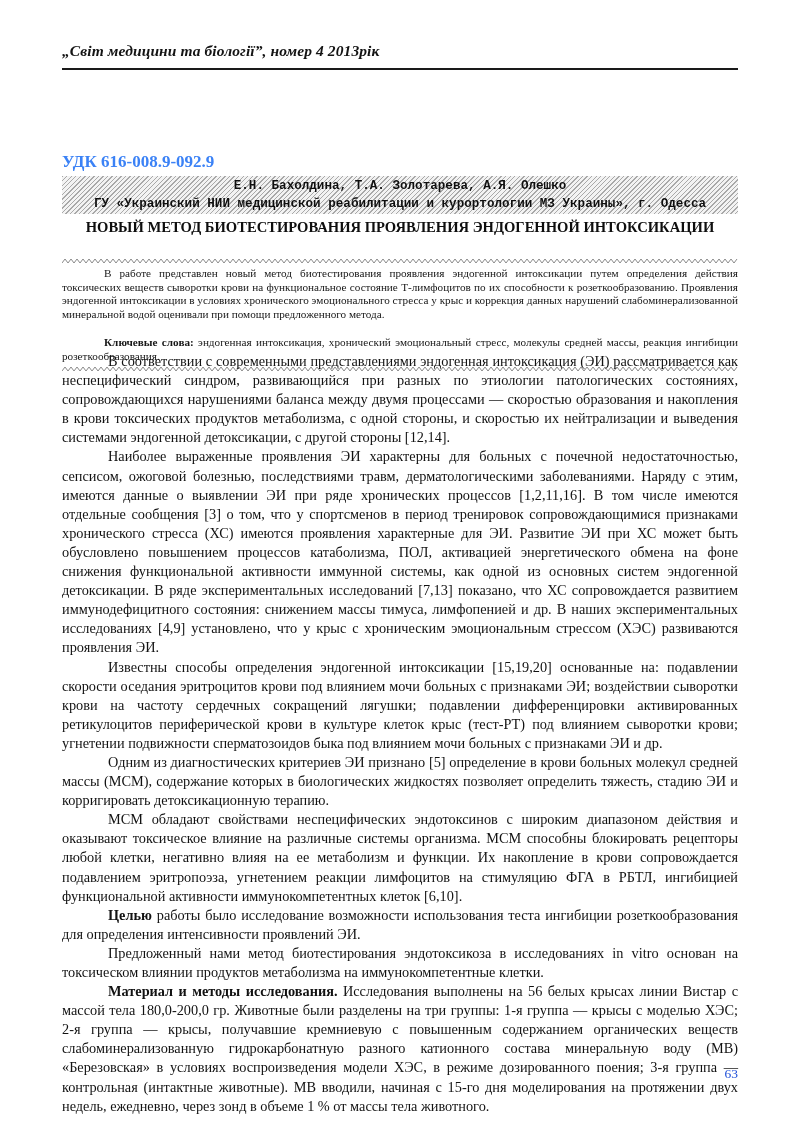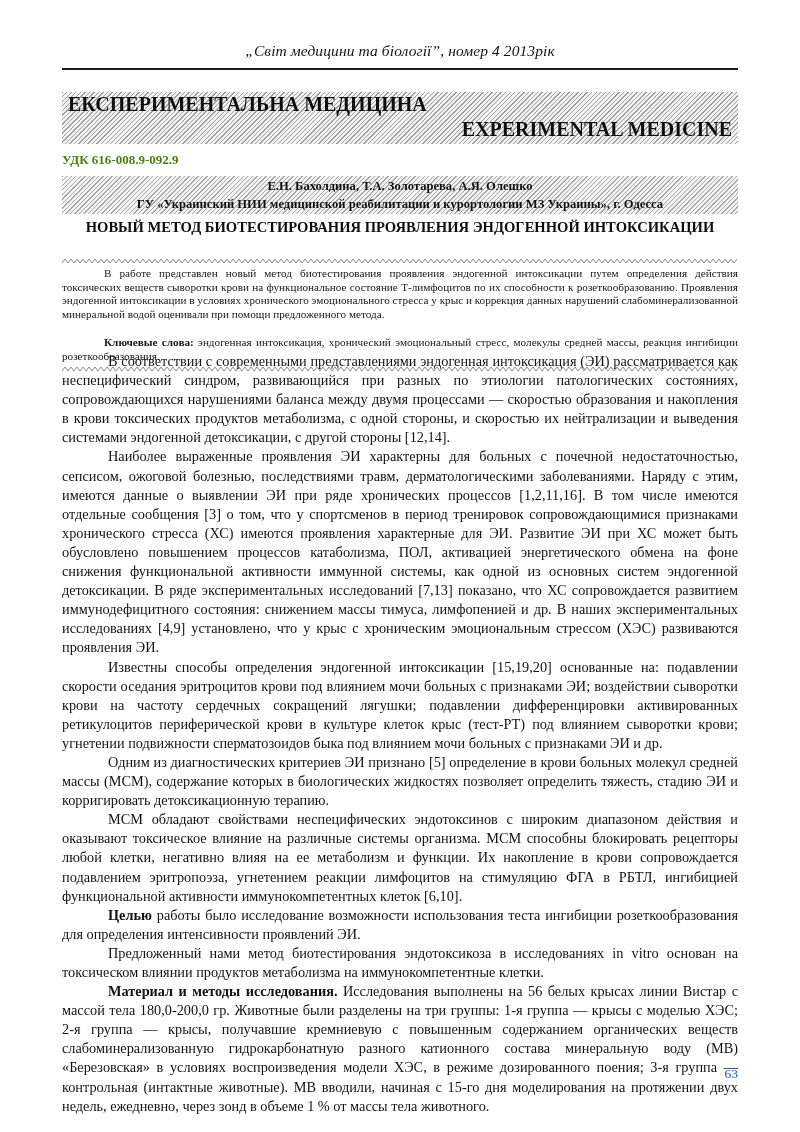--- a/index.html
+++ b/index.html
@@ -19,23 +19,23 @@
     box-sizing: border-box;
     overflow: hidden;
   }
 
   
   .running-head {
     position: absolute;
     left: 62px;
     top: 42px;
     width: 676px;
-    text-align: center;
+    text-align: left;
     font-style: italic;
-    font-weight: normal;
+    font-weight: bold;
     font-size: 15.5px;
     letter-spacing: 0.1px;
     color: #141414;
   }
   .head-rule {
     position: absolute;
     left: 62px;
     top: 68px;
     width: 676px;
     height: 0;
@@ -74,22 +74,22 @@
     right: 6px;
     top: 26px;
   }
 
   
   .udc {
     position: absolute;
     left: 62px;
     top: 152px;
     font-weight: bold;
-    font-size: 13px;
-    color: #4d7c0f;
+    font-size: 17px;
+    color: #3b82f6;
   }
 
   
   .authors-band {
     position: absolute;
     left: 62px;
     top: 176px;
     width: 676px;
     height: 38px;
     background-color: #f3f3f3;
@@ -102,20 +102,21 @@
     );
     text-align: center;
   }
   .authors-band .ln {
     font-weight: bold;
     font-size: 12.6px;
     line-height: 18px;
     color: #0e0e0e;
     white-space: nowrap;
     text-shadow: 0 0 1px rgba(255,255,255,0.8);
+    font-family: Liberation Mono, monospace;
   }
   .authors-band .ln1 { padding-top: 1px; }
 
   
   .article-title {
     position: absolute;
     left: 62px;
     top: 219px;
     width: 676px;
     text-align: center;
@@ -179,24 +180,20 @@
   }
 </style>
 </head>
 <body>
 
 <div class="page">
 
   <div class="running-head">„Світ медицини та біології”, номер 4 2013рік</div>
   <div class="head-rule"></div>
 
-  <div class="banner">
-    <div class="banner-line ru">ЕКСПЕРИМЕНТАЛЬНА МЕДИЦИНА</div>
-    <div class="banner-line en">EXPERIMENTAL MEDICINE</div>
-  </div>
 
   <div class="udc">УДК 616-008.9-092.9</div>
 
   <div class="authors-band">
     <div class="ln ln1">Е.Н. Бахолдина, Т.А. Золотарева, А.Я. Олешко</div>
     <div class="ln">ГУ «Украинский НИИ медицинской реабилитации и курортологии МЗ Украины», г. Одесса</div>
   </div>
 
   <div class="article-title">НОВЫЙ МЕТОД БИОТЕСТИРОВАНИЯ ПРОЯВЛЕНИЯ ЭНДОГЕННОЙ ИНТОКСИКАЦИИ</div>
 

